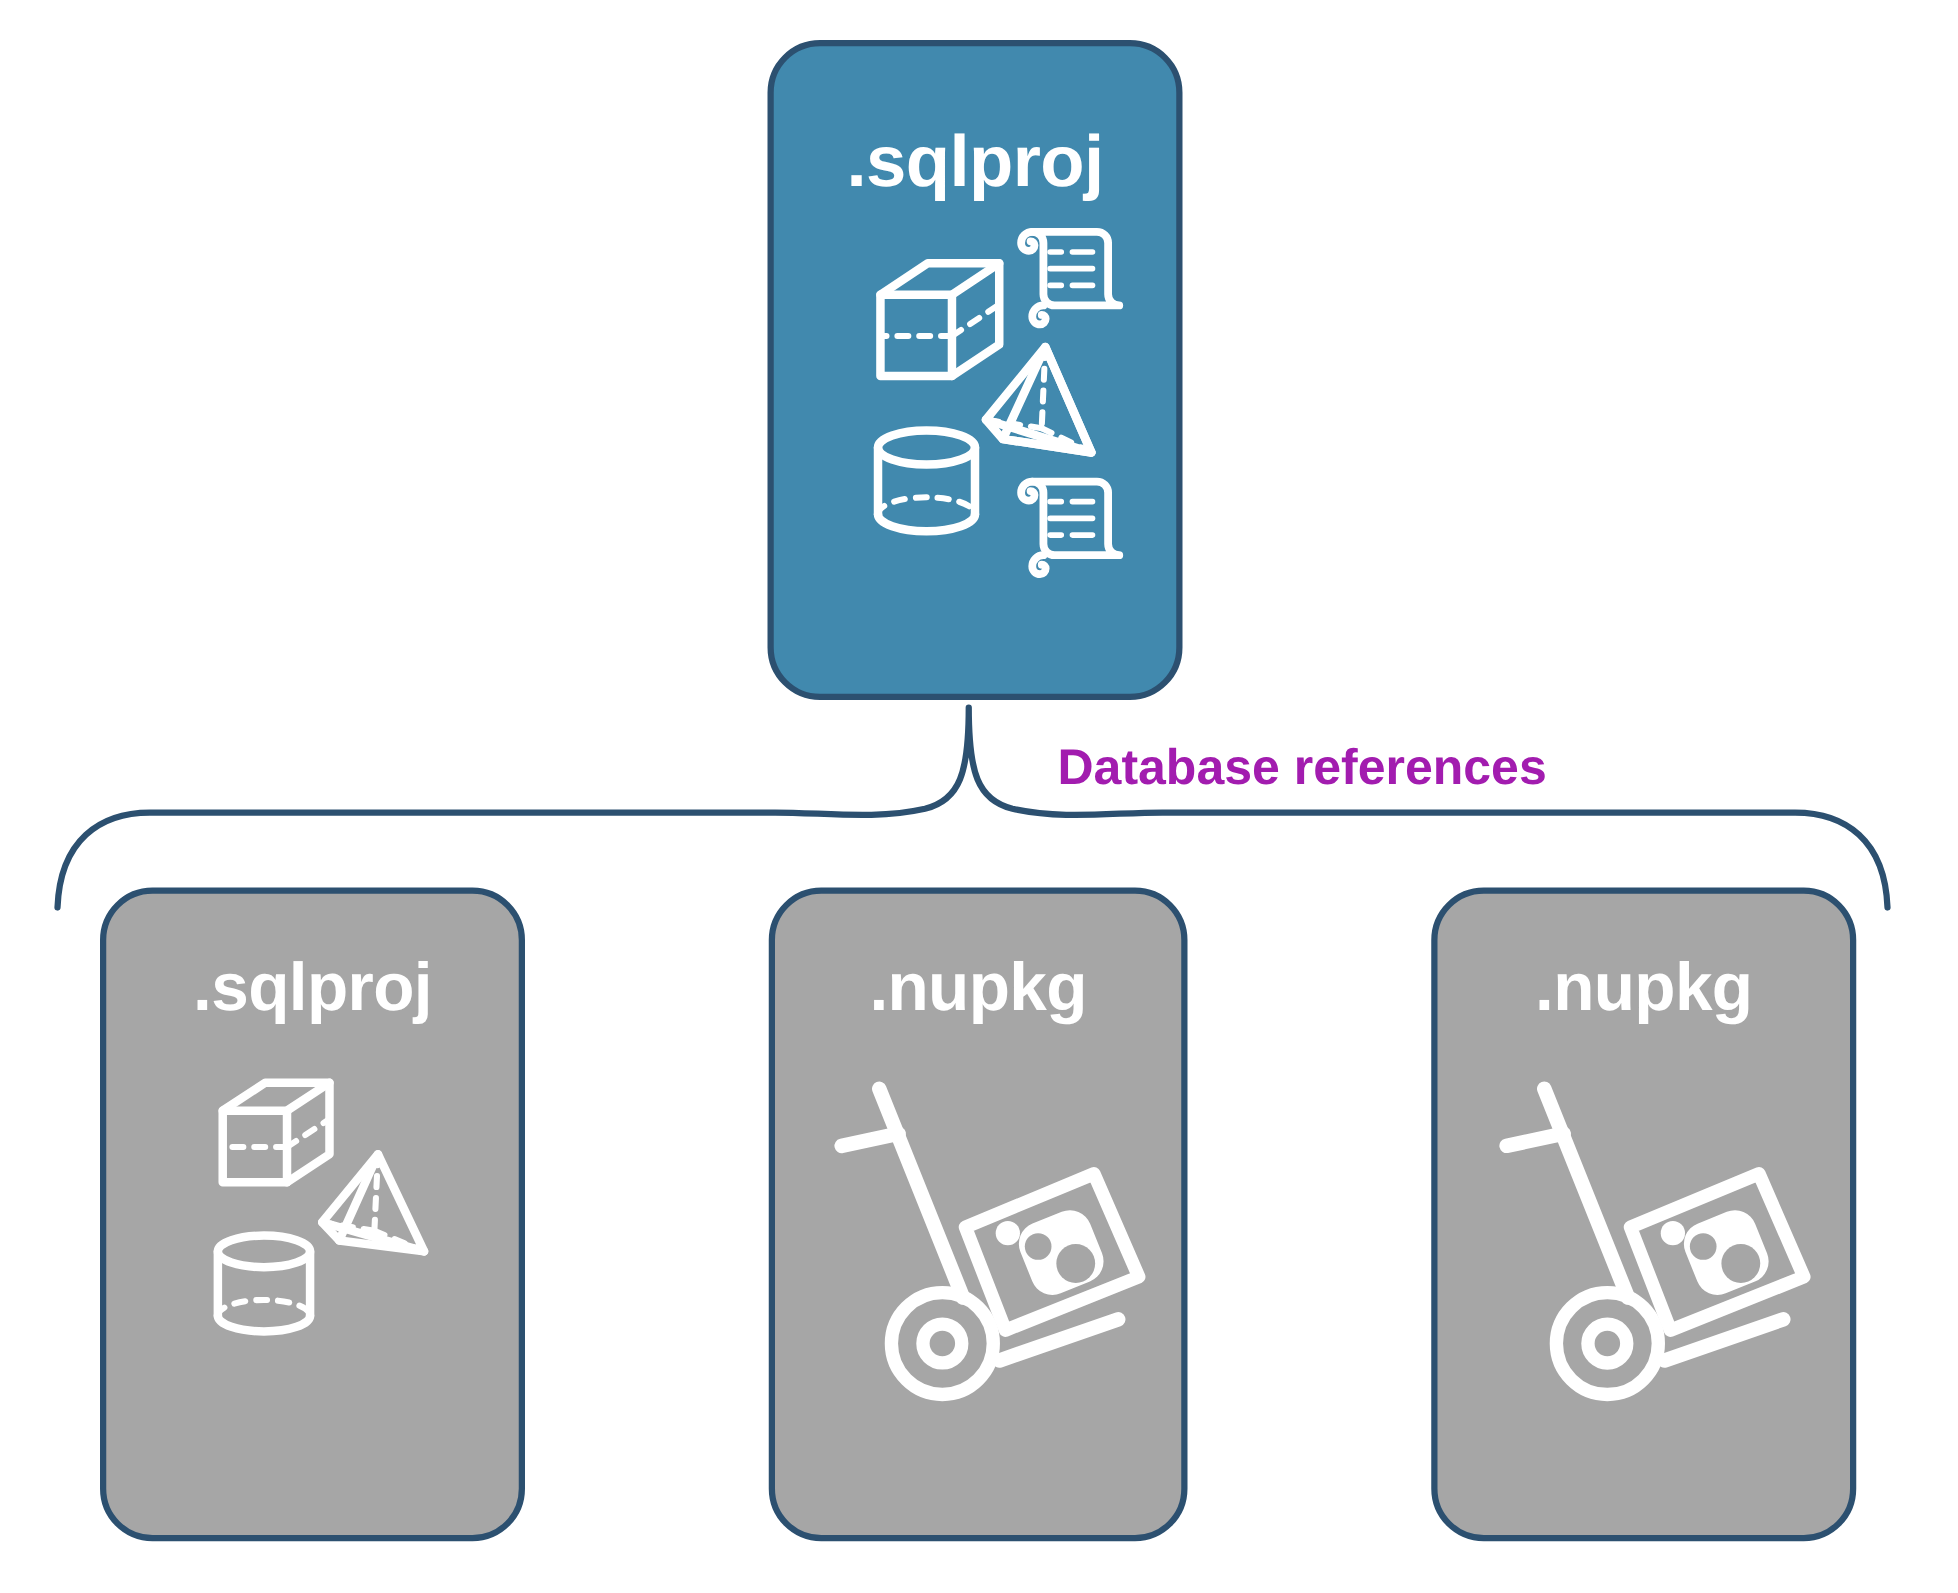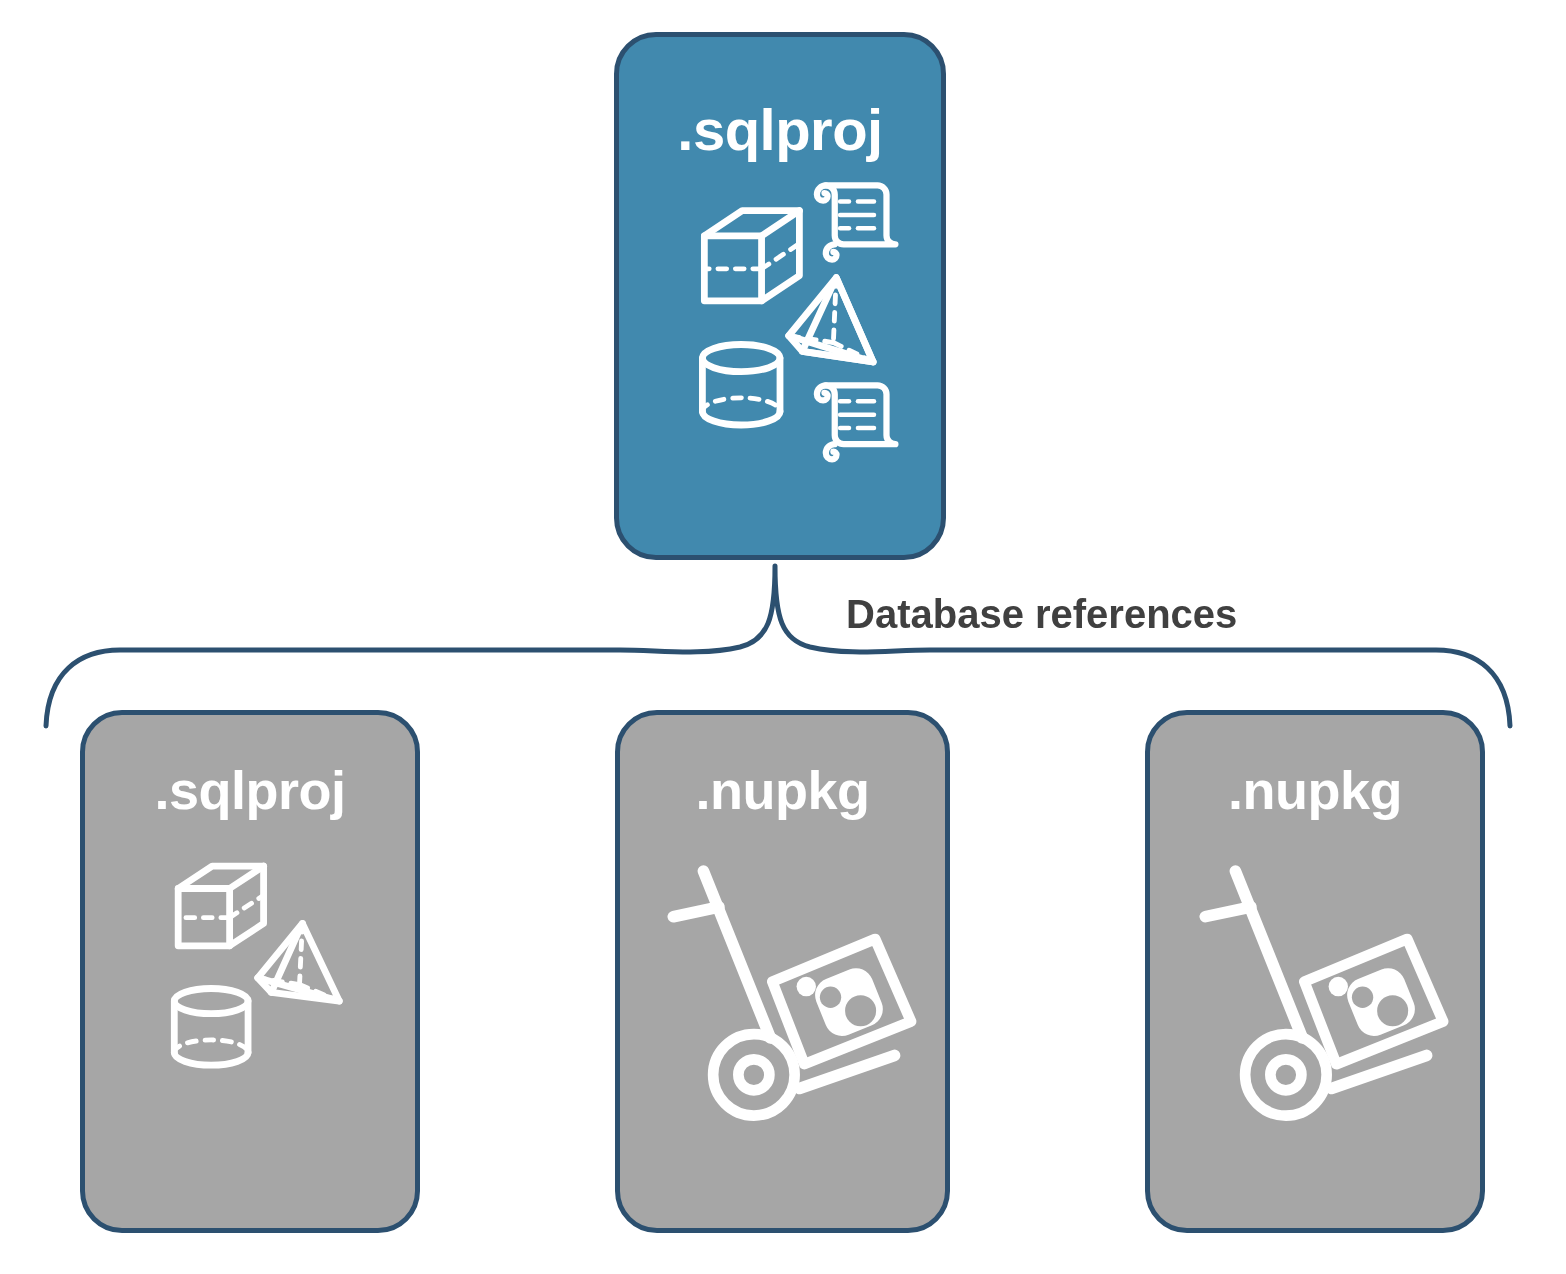--- a/index.html
+++ b/index.html
@@ -27,21 +27,21 @@
     line-height:1;
     user-select:none;
   }
 
   .node-art{position:absolute;left:0;top:0;width:100%;height:100%;pointer-events:none;}
 
   .brace-layer{position:absolute;left:0;top:0;width:1566px;height:1274px;}
 
   .ref-label{
     position:absolute;
-    color:#404040;
+    color:#a21caf;
     font-weight:bold;
     font-size:40px;
     line-height:1;
     white-space:nowrap;
     user-select:none;
   }
 </style>
 </head>
 <body>
 

